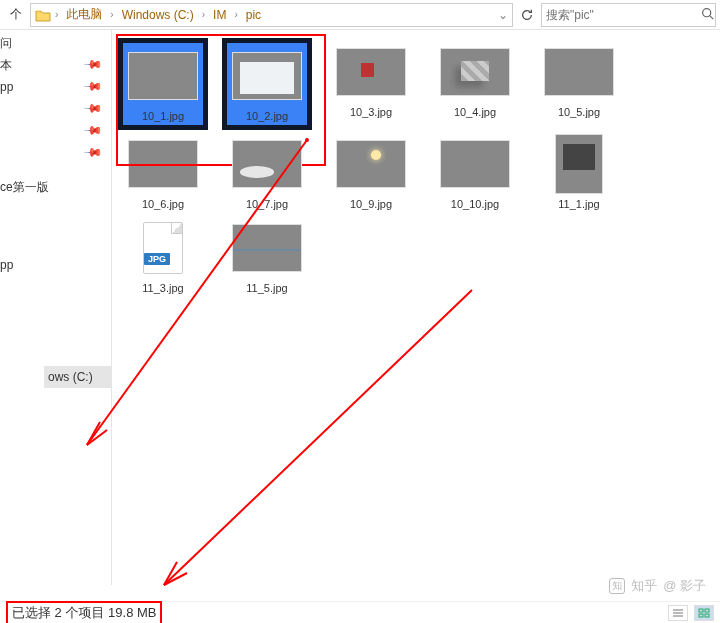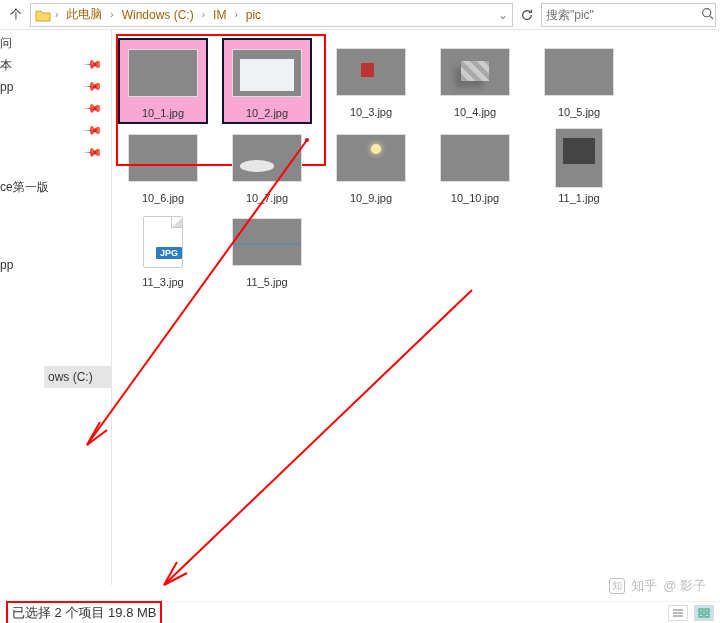--- a/index.html
+++ b/index.html
@@ -21,25 +21,25 @@
   .side-item { display: flex; align-items: center; height: 22px; padding-left: 0px; position: relative; color: #333; }
   .side-item .pin { position: absolute; right: 10px; color: #999; font-size: 12px; transform: rotate(45deg); }
   .side-item .lbl { overflow: hidden; white-space: nowrap; }
   .side-spacer { height: 12px; }
   .side-c { background: #e5e5e5; padding: 2px 4px; margin-left: 44px; }
   
   .content { flex: 1; padding: 8px 6px; position: relative; }
   .sel-box { position: absolute; left: 4px; top: 4px; border: 2px solid #ff0000; width: 210px; height: 132px; pointer-events:none; }
   .files { display: flex; flex-wrap: wrap; gap: 0 14px; }
   .file { width: 90px; display: flex; flex-direction: column; align-items: center; padding: 4px; }
-  .file.sel { background: #f9a8d4; border: 2px solid #0f172a; padding: 3px; }
+  .file.sel { background: #3b82f6; border: 5px solid #0f172a; padding: 3px; }
   .thumb { width: 82px; height: 60px; display: flex; align-items: center; justify-content: center; }
   .thumb .img { width: 70px; height: 48px; border: 1px solid #ddd; background: #888; }
   .fname { font-size: 11px; color: #333; margin-top: 4px; text-align: center; white-space: nowrap; overflow: hidden; max-width: 86px; }
-  .file-blank .thumb .page { width: 40px; height: 52px; border: 1px solid #ccc; border-radius: 2px; background: #fff; position: relative; display:flex; align-items:flex-end; justify-content:flex-end; }
+  .file-blank .thumb .page { width: 40px; height: 52px; border: 1px solid #ccc; border-radius: 2px; background: #fff; position: relative; display:flex; align-items:flex-end; justify-content:flex-start; }
   .file-blank .badge { background: #2e7dc2; color: #fff; font-size: 9px; padding: 1px 4px; margin-bottom: 8px; font-weight: bold; border-radius: 1px; }
   .page::before { content:''; position:absolute; top:0; right:0; width:10px; height:10px; background: linear-gradient(135deg, #fff 50%, #ddd 50%); border-bottom:1px solid #ccc; border-left:1px solid #ccc;}
 
   .status { position: absolute; left: 0; bottom: 0; width: 100%; height: 22px; display:flex; align-items:center; padding: 0 6px; background:#fff; border-top:1px solid #f0f0f0;}
   .status .stat-box { border: 2px solid #ff0000; padding: 1px 4px; color: #333; font-size: 13px; }
   .status .right { margin-left: auto; display:flex; gap:6px; align-items:center; }
   .view-btn { width:20px; height:16px; border:1px solid #ddd; display:flex; align-items:center; justify-content:center; }
   .view-btn.active { background:#cde; }
 
   .watermark { position: absolute; right: 14px; bottom: 28px; color: #bdbdbd; font-size: 13px; display:flex; align-items:center; gap:6px; }

